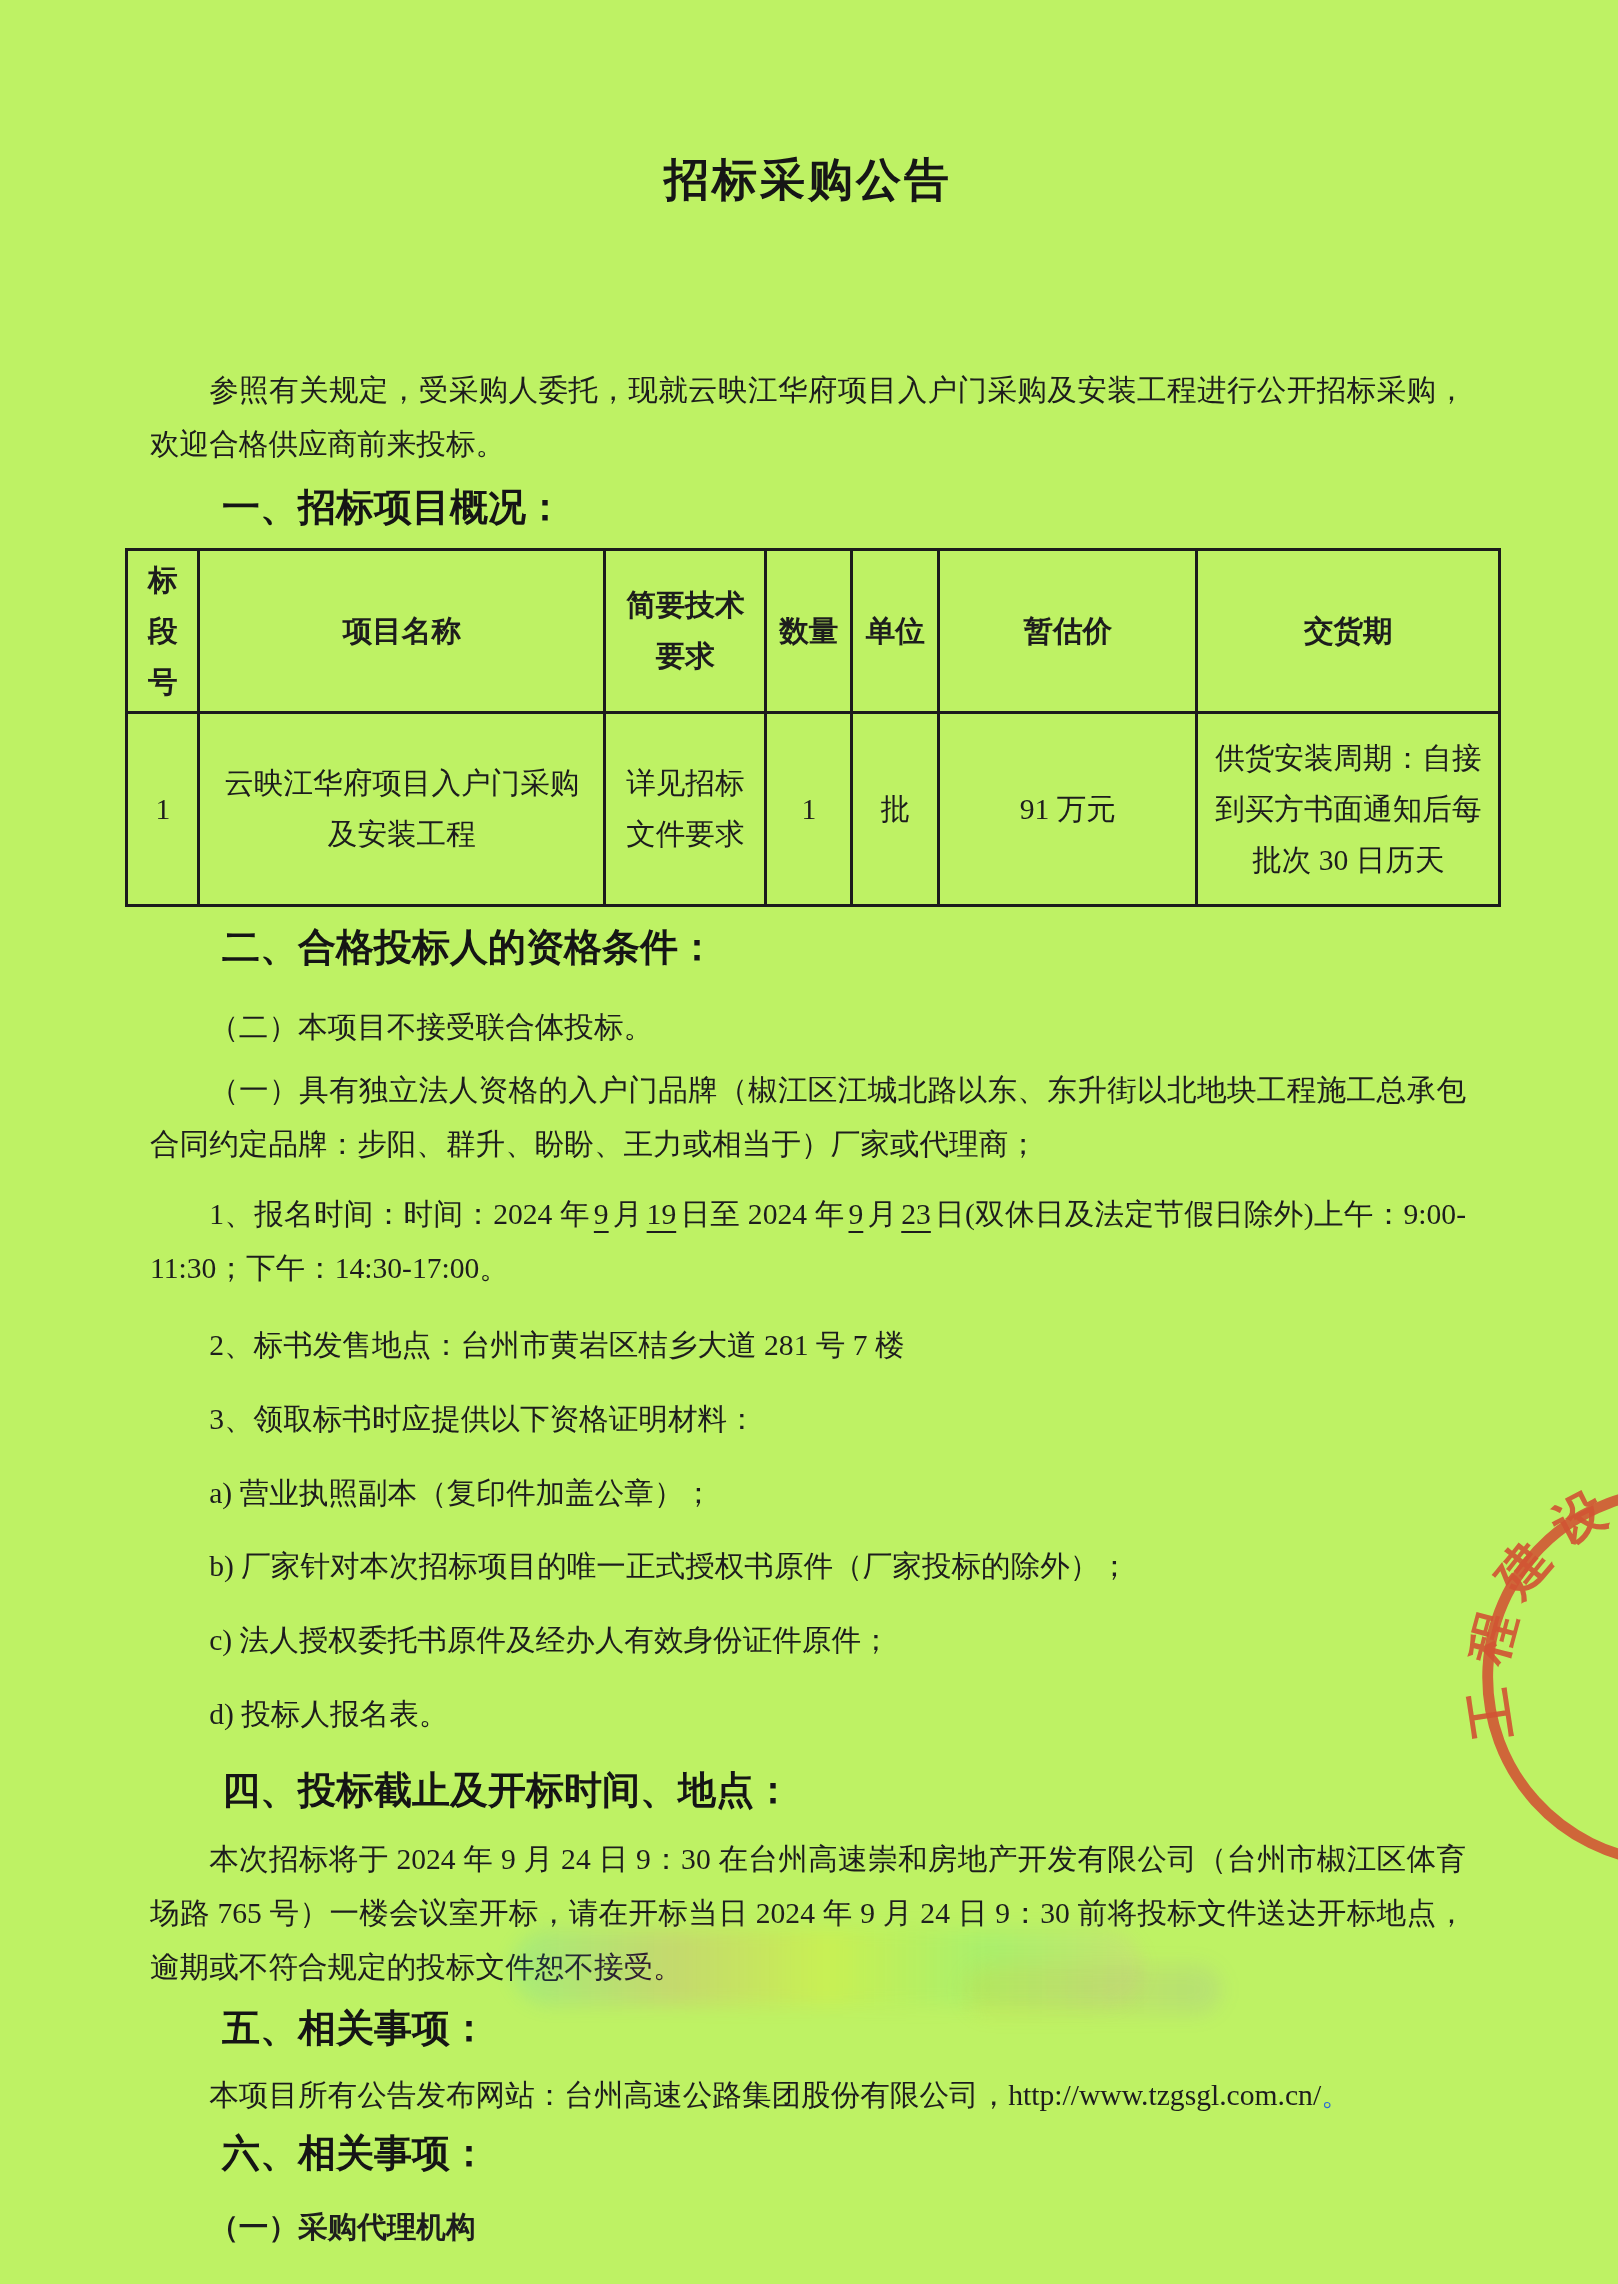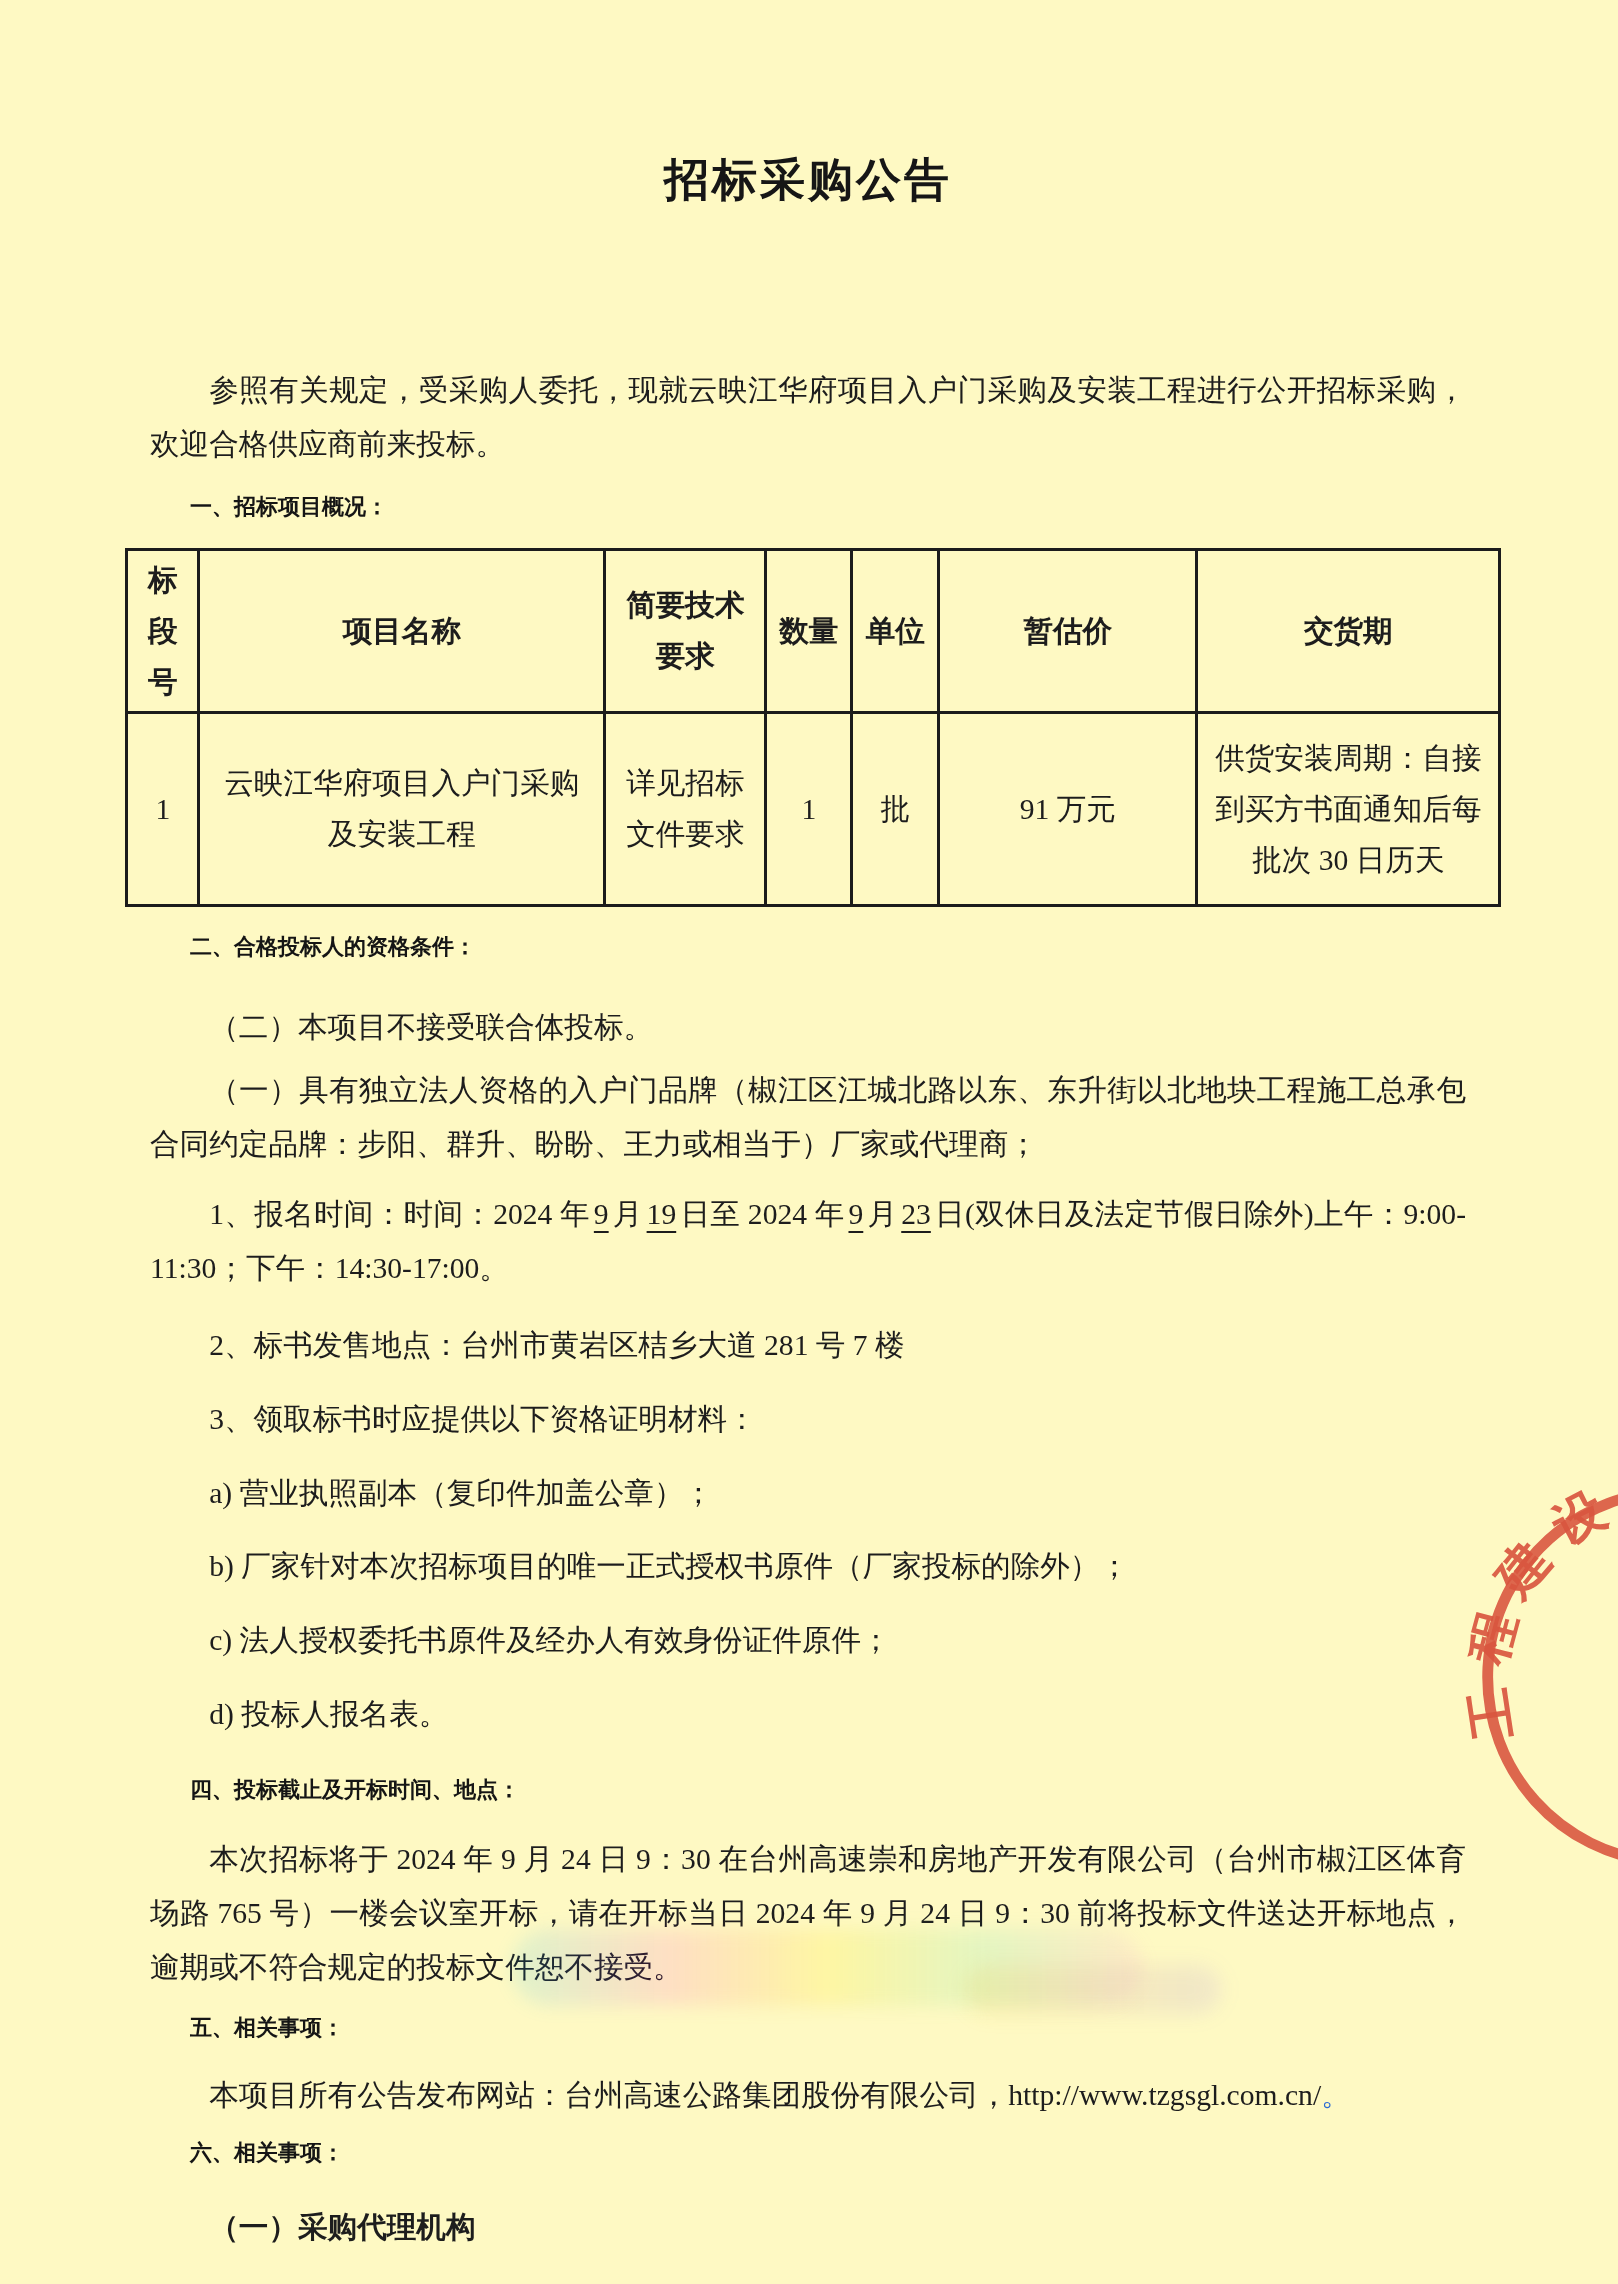--- a/index.html
+++ b/index.html
@@ -3,21 +3,21 @@
 <meta charset="utf-8">
 <style>
   * { box-sizing: border-box; }
   html, body { margin: 0; padding: 0; }
   body { background: #e8e8e8; }
   .page {
     position: relative;
     width: 1618px;
     height: 2284px;
     margin: 0 auto;
-    background: #fef9c3;
+    background: #bef264;
     overflow: hidden;
     color: #1d1d1d;
     font-family: "Liberation Serif", "DejaVu Serif", serif;
     font-size: 29.6px;
   }
   .content {
     position: relative;
     padding: 0 148px 0 146px;
   }
   .doc-title {
@@ -35,21 +35,21 @@
     line-height: 54px;
     text-align: justify;
     text-indent: 2em;
   }
   .heading {
     margin: 0;
     line-height: 54px;
     text-indent: 2em;
     font-family: "DejaVu Sans", "Liberation Sans", sans-serif;
     font-weight: 700;
-    font-size: 22px;
+    font-size: 38px;
     color: #151515;
   }
   table.bid-table {
     border-collapse: collapse;
     table-layout: fixed;
     width: 1372px;
     margin-left: -20.7px;
     margin-top: 13.8px;
   }
   table.bid-table td, table.bid-table th {

